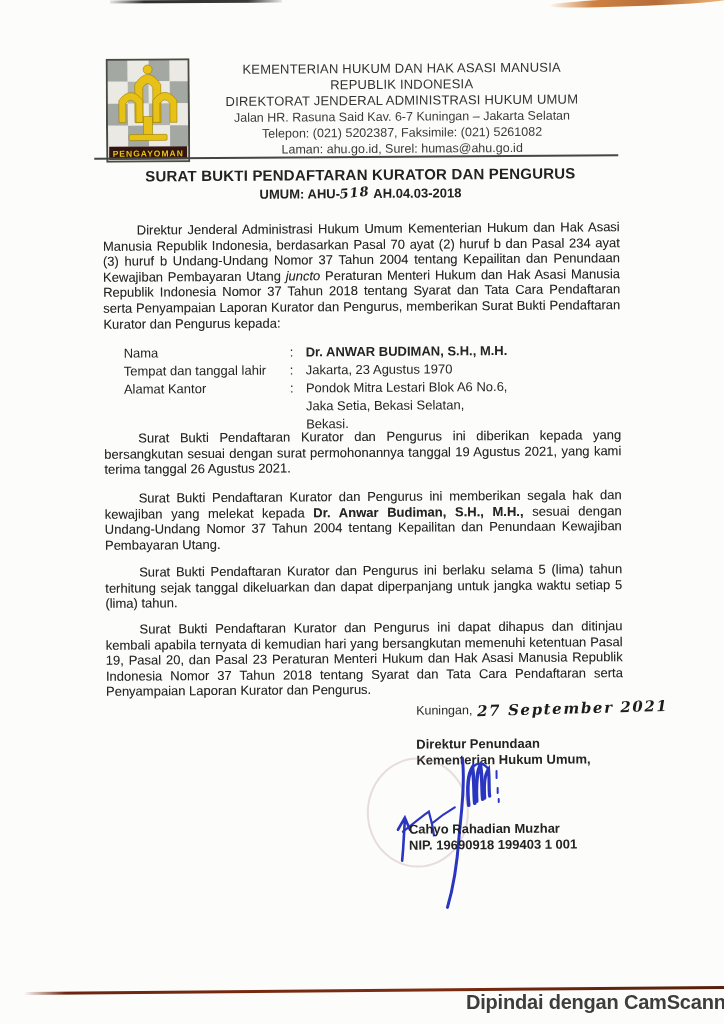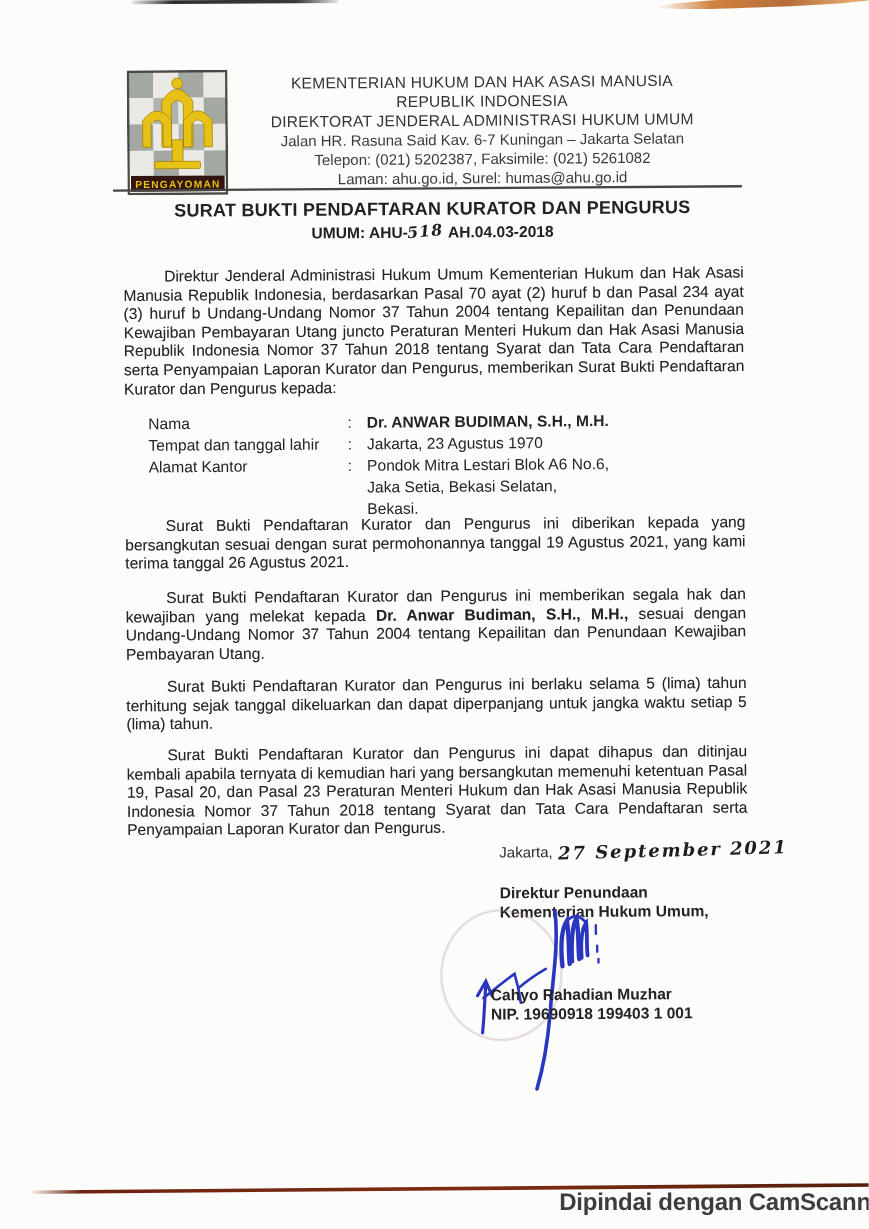--- a/index.html
+++ b/index.html
@@ -70,21 +70,21 @@
     text-indent:34px;color:#242424;
     text-shadow:0 0 .4px rgba(0,0,0,.25);
   }
   .p1{top:221px;} .p2{top:429px;} .p3{top:489px;} .p4{top:563px;} .p5{top:620px;}
   .details{position:absolute;left:124px;top:343px;width:480px;font-size:13px;color:#242424;}
   .drow{display:flex;line-height:18px;}
   .dlabel{width:166px;}
   .dsep{width:16px;}
   .dval{flex:1;}
   .bold{font-weight:bold;}
-  .italic{margin-top:28px;}
+  .italic{font-style:italic;margin-top:28px;}
   
   .date-line{position:absolute;left:414px;top:701px;font-size:12.5px;color:#2a2a2a;}
   .director-title{
     position:absolute;left:414px;top:737px;font-size:13px;font-weight:bold;
     line-height:15.5px;color:#232323;
   }
   .stamp-ghost{
     position:absolute;left:364px;top:758px;width:98px;height:106px;
     border:2px solid rgba(175,140,140,.28);border-radius:50%;
   }
@@ -185,21 +185,21 @@
         <span class="dsep"></span>
         <span class="dval">Bekasi.</span>
       </div>
     </div>
 
     <div class="para p2">Surat Bukti Pendaftaran Kurator dan Pengurus ini diberikan kepada yang bersangkutan sesuai dengan surat permohonannya tanggal 19 Agustus 2021, yang kami terima tanggal 26 Agustus 2021.</div>
     <div class="para p3"><span>Surat Bukti Pendaftaran Kurator dan Pengurus ini memberikan segala hak dan kewajiban yang melekat kepada </span><span class="bold">Dr. Anwar Budiman, S.H., M.H.,</span><span> sesuai dengan Undang-Undang Nomor 37 Tahun 2004 tentang Kepailitan dan Penundaan Kewajiban Pembayaran Utang.</span></div>
     <div class="para p4">Surat Bukti Pendaftaran Kurator dan Pengurus ini berlaku selama 5 (lima) tahun terhitung sejak tanggal dikeluarkan dan dapat diperpanjang untuk jangka waktu setiap 5 (lima) tahun.</div>
     <div class="para p5">Surat Bukti Pendaftaran Kurator dan Pengurus ini dapat dihapus dan ditinjau kembali apabila ternyata di kemudian hari yang bersangkutan memenuhi ketentuan Pasal 19, Pasal 20, dan Pasal 23 Peraturan Menteri Hukum dan Hak Asasi Manusia Republik Indonesia Nomor 37 Tahun 2018 tentang Syarat dan Tata Cara Pendaftaran serta Penyampaian Laporan Kurator dan Pengurus.</div>
 
-    <div class="date-line"><span>Jakarta,</span><span class="handwriting hand-date">27 September 2021</span></div>
+    <div class="date-line"><span>Kuningan,</span><span class="handwriting hand-date">27 September 2021</span></div>
 
     <div class="director-title">
       <div>Direktur Penundaan</div>
       <div>Kementerian Hukum Umum,</div>
     </div>
 
     <div class="stamp-ghost"></div>
 
     <svg class="signature-svg" viewBox="0 0 210 170">
       <g fill="none" stroke-linecap="round" style="stroke:var(--signature-blue,#2a35c0)">

